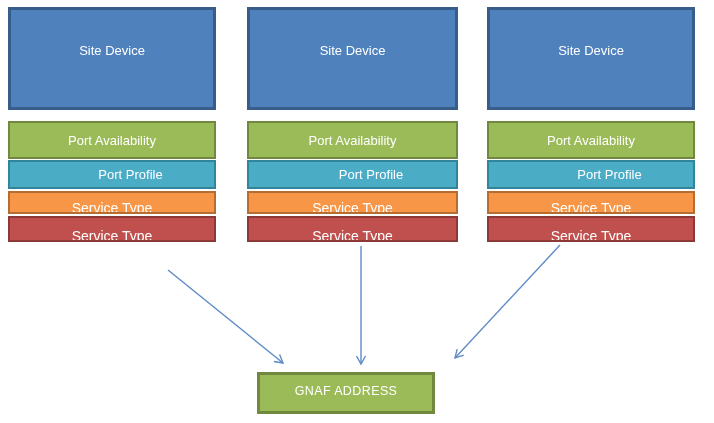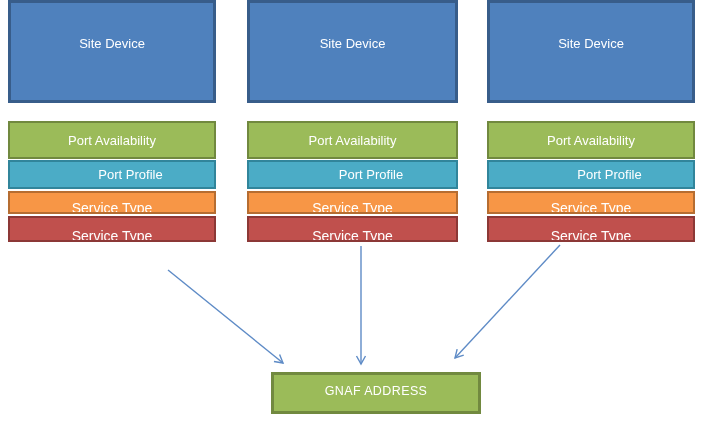--- a/index.html
+++ b/index.html
@@ -40,21 +40,21 @@
     left: 0;
     width: 100%;
     box-sizing: border-box;
     color: var(--label-text, #ffffff);
     display: flex;
     align-items: center;
     justify-content: center;
     text-align: center;
   }
   .device {
-    top: 0;
+    top: 7px;
     height: 103px;
     background: var(--device-fill, #4f81bd);
     border: 3px solid var(--device-border, #385d8a);
     font-size: 13px;
     padding-bottom: 17px;
   }
   .availability {
     top: 121px;
     height: 38px;
     background: var(--availability-fill, #9bbb59);
@@ -85,23 +85,23 @@
     border: 2px solid var(--service1-border, #b66d31);
   }
   .service2 {
     top: 216px;
     height: 26px;
     background: var(--service2-fill, #c0504d);
     border: 2px solid var(--service2-border, #8c3836);
   }
   .gnaf {
     position: absolute;
-    left: 271px;
+    left: 257px;
     top: 372px;
-    width: 210px;
+    width: 178px;
     height: 42px;
     box-sizing: border-box;
     background: var(--gnaf-fill, #9bbb59);
     border: 3px solid var(--gnaf-border, #71893f);
     color: var(--label-text, #ffffff);
     display: flex;
     align-items: center;
     justify-content: center;
     font-size: 12.5px;
     letter-spacing: 0.4px;

